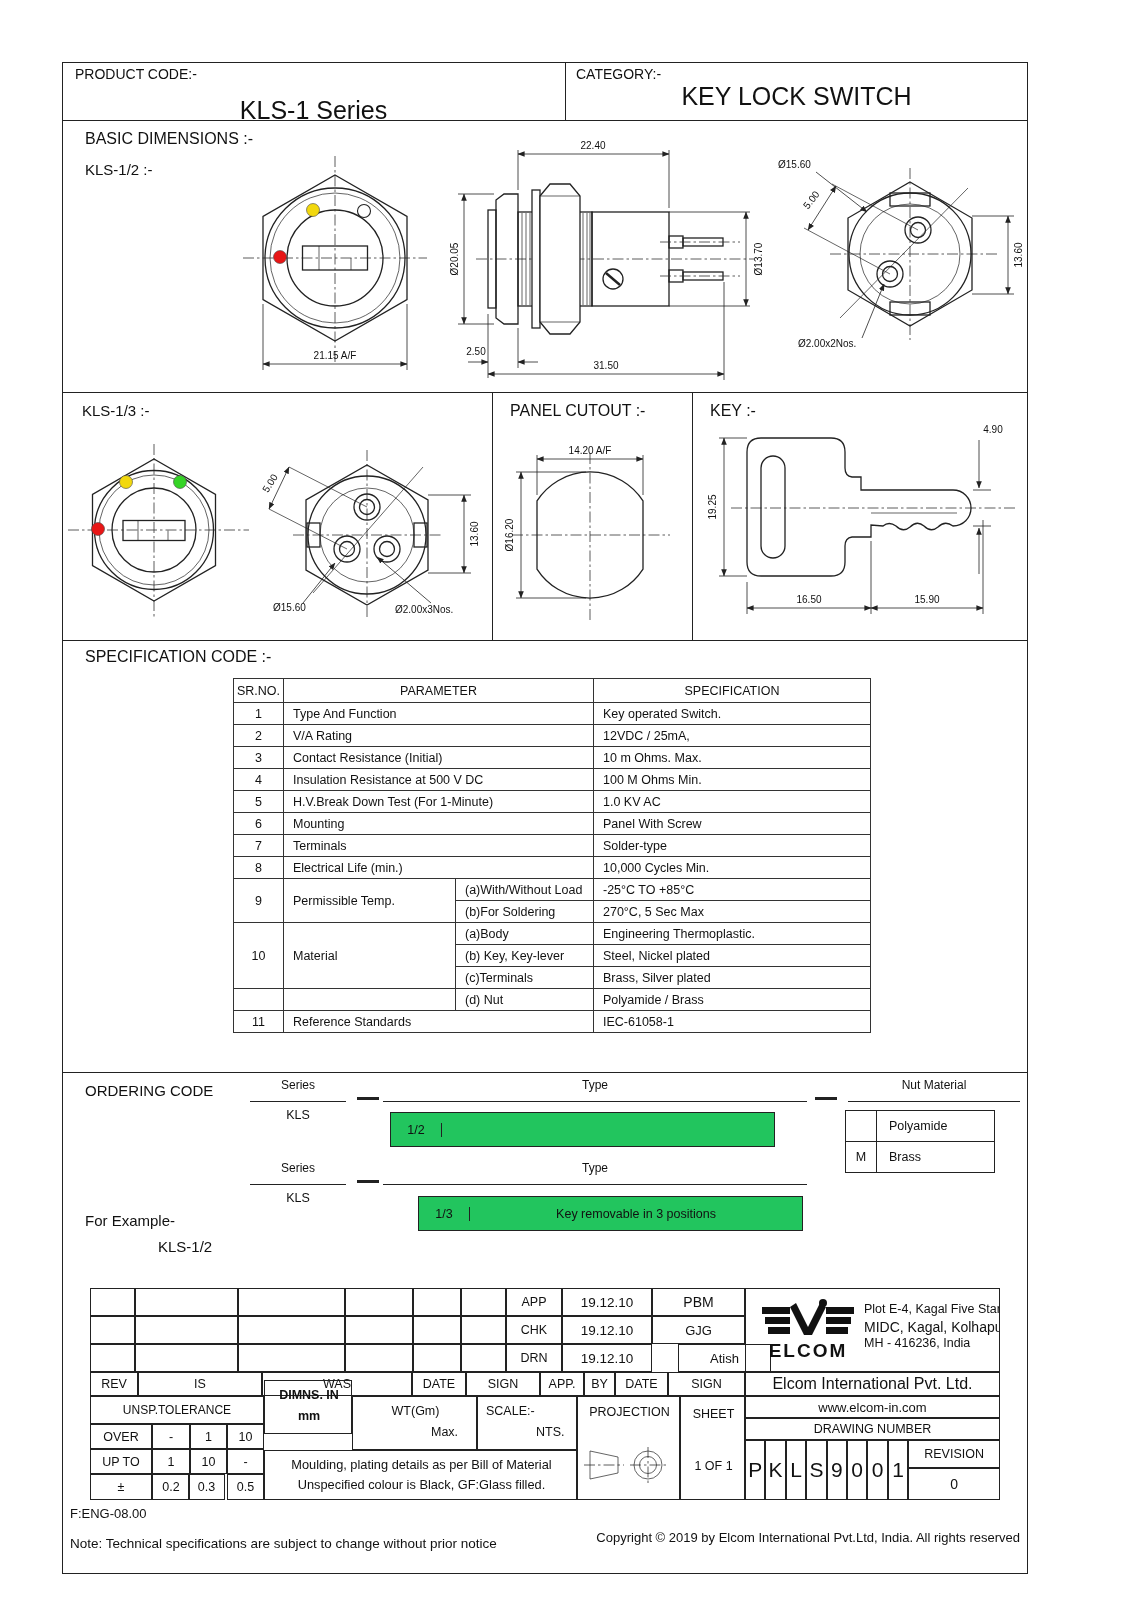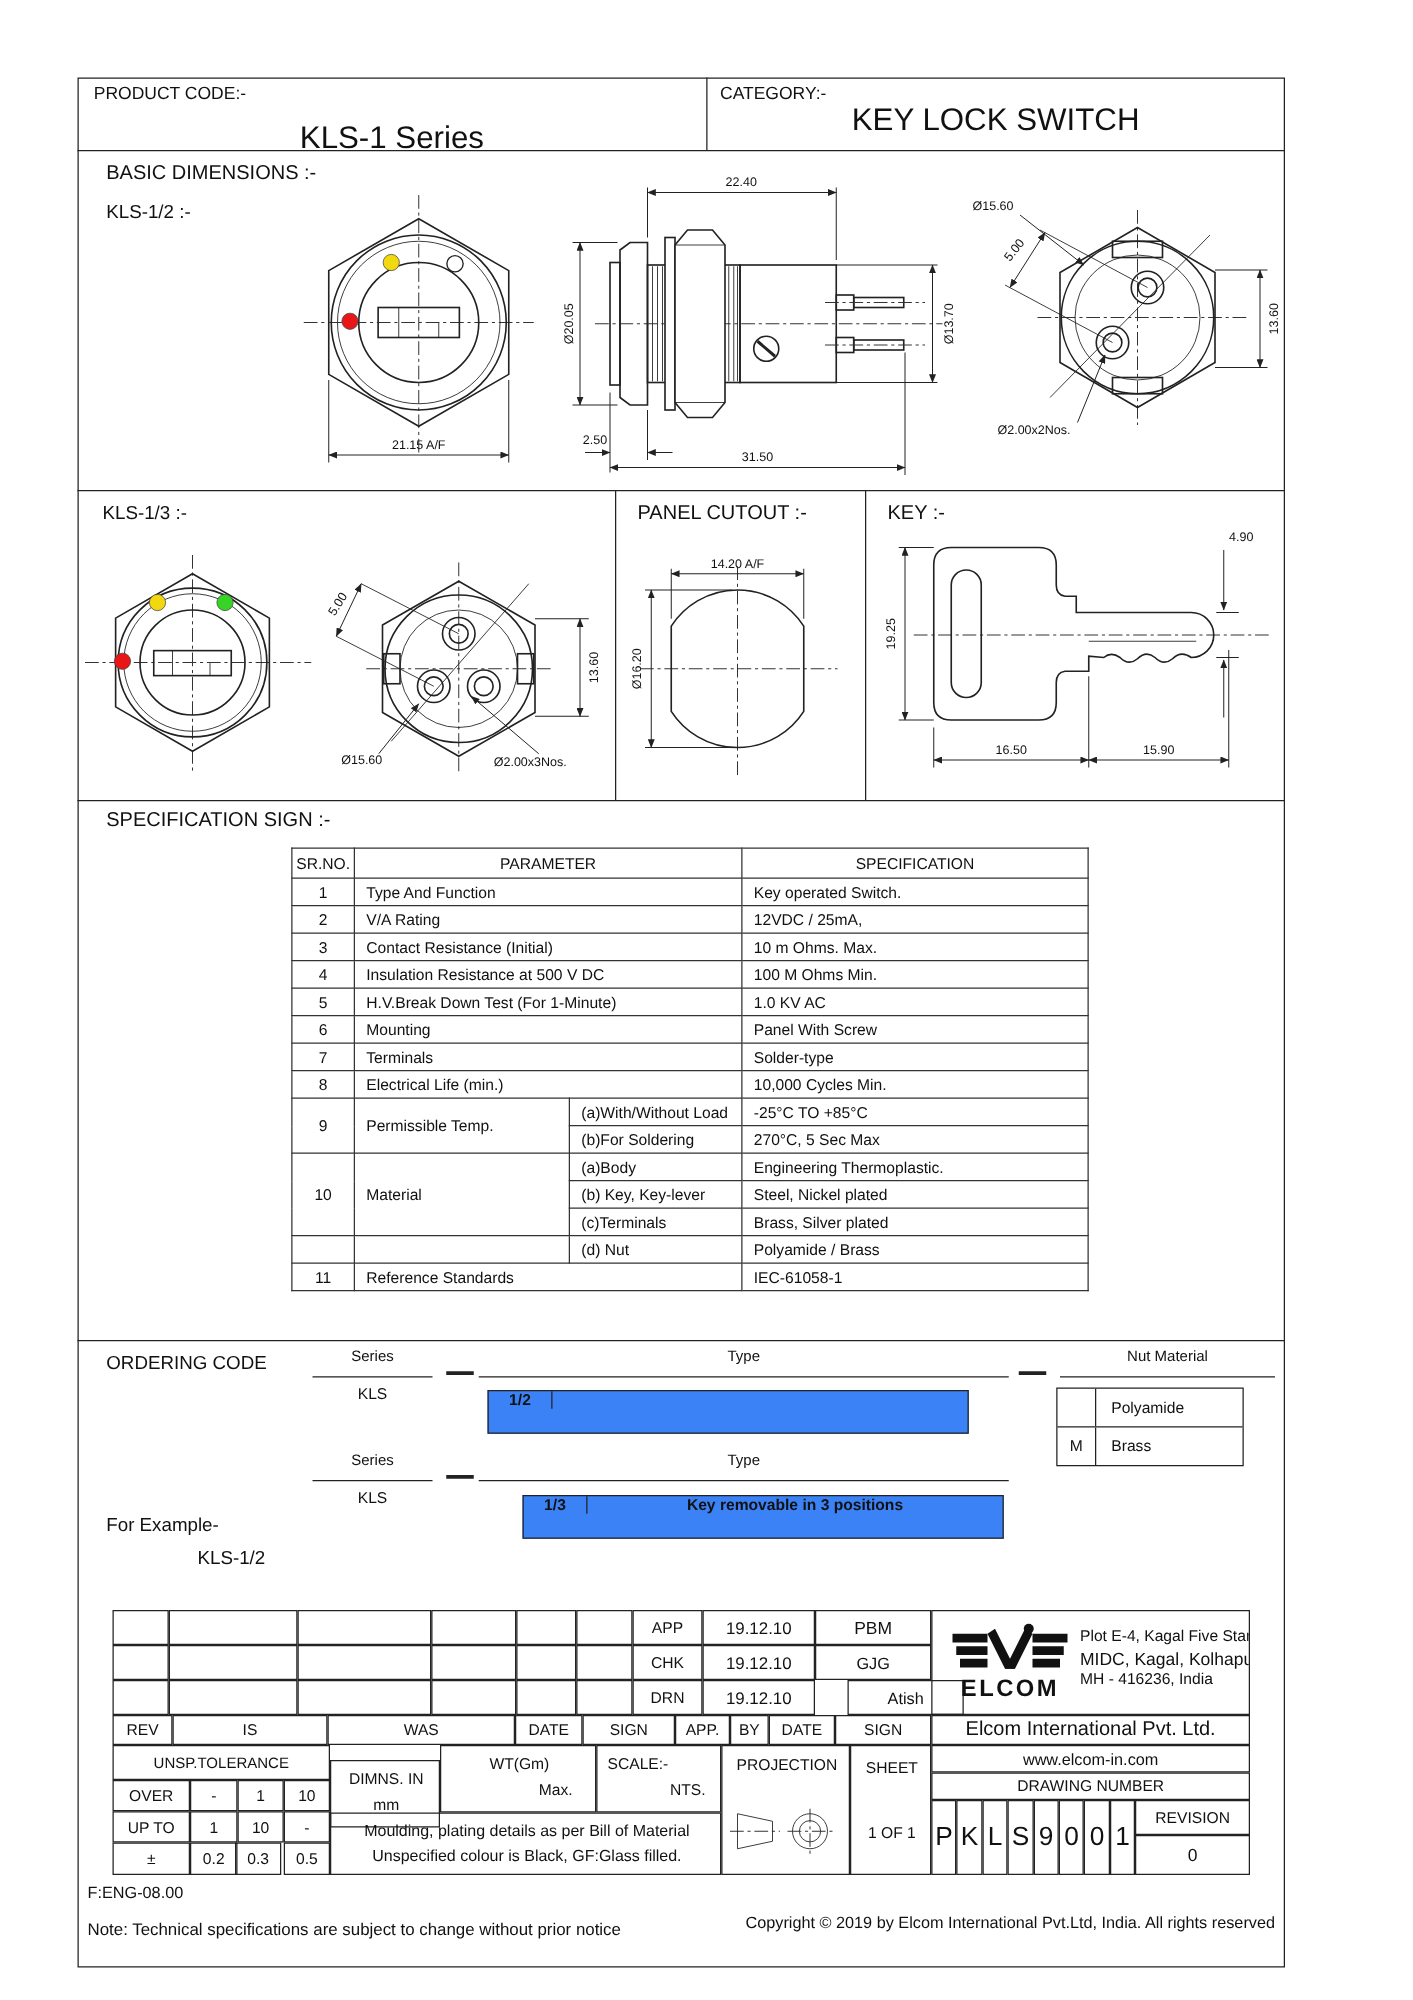--- a/index.html
+++ b/index.html
@@ -11,21 +11,21 @@
   .vl{position:absolute;background:#222;width:1.4px;}
   .border-box{position:absolute;border:1.6px solid #222;box-sizing:border-box;}
   
   .spec{position:absolute;left:233px;top:678px;}
   .spec table{border-collapse:collapse;table-layout:fixed;width:637px;}
   .spec td,.spec th{border:1.2px solid #333;font-size:12.5px;font-weight:normal;
         height:22px;padding:0 2px 0 9px;overflow:hidden;white-space:nowrap;text-align:left;box-sizing:border-box;}
   .spec th{text-align:center;padding:0;height:24px;}
   .spec td.sr{text-align:center;padding:0;}
   
-  .obox{position:absolute;border:1.3px solid #222;display:flex;align-items:flex-start;box-sizing:border-box;background:#3b82f6;font-size:12.5px;font-weight:bold;}
+  .obox{position:absolute;border:1.3px solid #222;display:flex;align-items:center;box-sizing:border-box;background:#22c55e;font-size:12.5px;}
   .obox .code{width:50px;border-right:1.3px solid #222;display:flex;align-items:center;justify-content:center;}
   .obox .desc{flex:1;display:flex;align-items:center;justify-content:center;}
   
   .tb{position:absolute;left:90px;top:1288px;width:910px;height:212px;}
   .cell{position:absolute;border:1.1px solid #222;box-sizing:border-box;display:flex;
         align-items:center;justify-content:center;font-size:12.5px;background:transparent;overflow:hidden;}
   .cell.nf{display:block;}
   svg .ol{fill:none;stroke:#222;stroke-width:1.3;}
   svg .wf{fill:#fff;stroke:#222;stroke-width:1.3;}
   svg .th{fill:none;stroke:#222;stroke-width:0.7;}
@@ -259,21 +259,21 @@
     <line class="dim" x1="176" y1="192" x2="288" y2="192" marker-start="url(#m6)" marker-end="url(#m6)"></line>
     <text class="dt" x="114" y="187" text-anchor="middle">16.50</text>
     <text class="dt" x="232" y="187" text-anchor="middle">15.90</text>
     <text class="dt" x="298" y="17" text-anchor="middle">4.90</text>
     <line class="dim" x1="278" y1="74" x2="296" y2="74"></line>
     <line class="dim" x1="278" y1="110" x2="296" y2="110"></line>
     <line class="dim" x1="284" y1="24" x2="284" y2="72" marker-end="url(#m6)"></line>
     <line class="dim" x1="284" y1="158" x2="284" y2="112" marker-end="url(#m6)"></line>
   </svg>
 
-  <div class="t" style="left:85px;top:648px;font-size:16px;">SPECIFICATION SIGN :-</div>
+  <div class="t" style="left:85px;top:648px;font-size:16px;">SPECIFICATION CODE :-</div>
   <div class="spec">
     <table>
       <colgroup>
           <col style="width:50px">
           <col style="width:172px">
           <col style="width:138px">
           <col style="width:277px">
         </colgroup>
       <tbody>
           <tr>
@@ -470,21 +470,21 @@
     <div class="cell" style="left:137px;top:136px;width:37px;height:25px;">10</div>
     <div class="cell" style="left:0;top:161px;width:62px;height:25px;">UP TO</div>
     <div class="cell" style="left:62px;top:161px;width:38px;height:25px;">1</div>
     <div class="cell" style="left:100px;top:161px;width:37px;height:25px;">10</div>
     <div class="cell" style="left:137px;top:161px;width:37px;height:25px;">-</div>
     <div class="cell" style="left:0;top:186px;width:62px;height:26px;">±</div>
     <div class="cell" style="left:62px;top:186px;width:38px;height:26px;">0.2</div>
     <div class="cell" style="left:98px;top:186px;width:37px;height:26px;">0.3</div>
     <div class="cell" style="left:137px;top:186px;width:37px;height:26px;">0.5</div>
 
-    <div class="cell nf" style="left:174px;top:120px;width:88px;height:54px;">
+    <div class="cell nf" style="left:174px;top:92px;width:88px;height:54px;font-weight:bold;">
       <div class="t c" style="left:0;top:7px;width:88px;font-size:12.5px;">DIMNS.  IN</div>
       <div class="t c" style="left:0;top:28px;width:88px;font-size:12.5px;">mm</div>
     </div>
     <div class="cell nf" style="left:262px;top:108px;width:125px;height:54px;">
       <div class="t c" style="left:0;top:7px;width:125px;font-size:12.5px;">WT(Gm)</div>
       <div class="t" style="left:78px;top:28px;font-size:12.5px;">Max.</div>
     </div>
     <div class="cell nf" style="left:387px;top:108px;width:100px;height:54px;">
       <div class="t" style="left:8px;top:7px;font-size:12.5px;">SCALE:-</div>
       <div class="t" style="left:58px;top:28px;font-size:12.5px;">NTS.</div>

